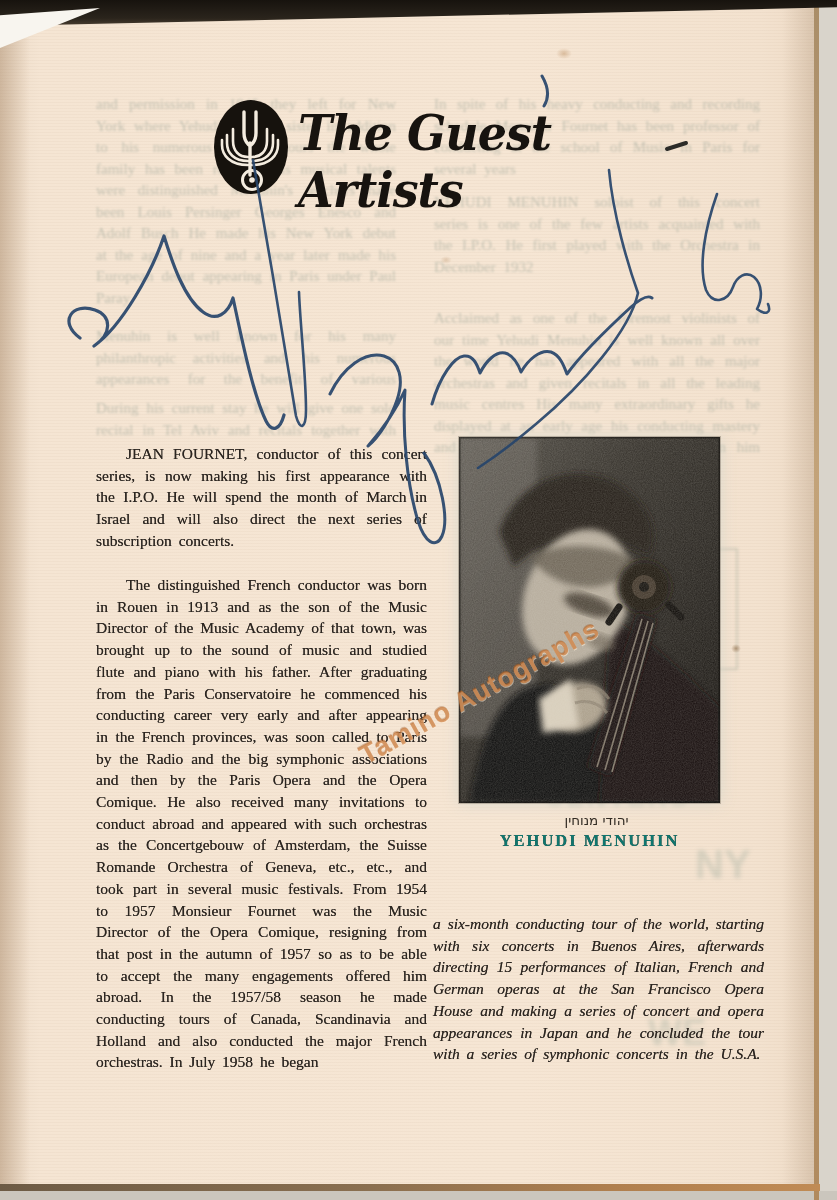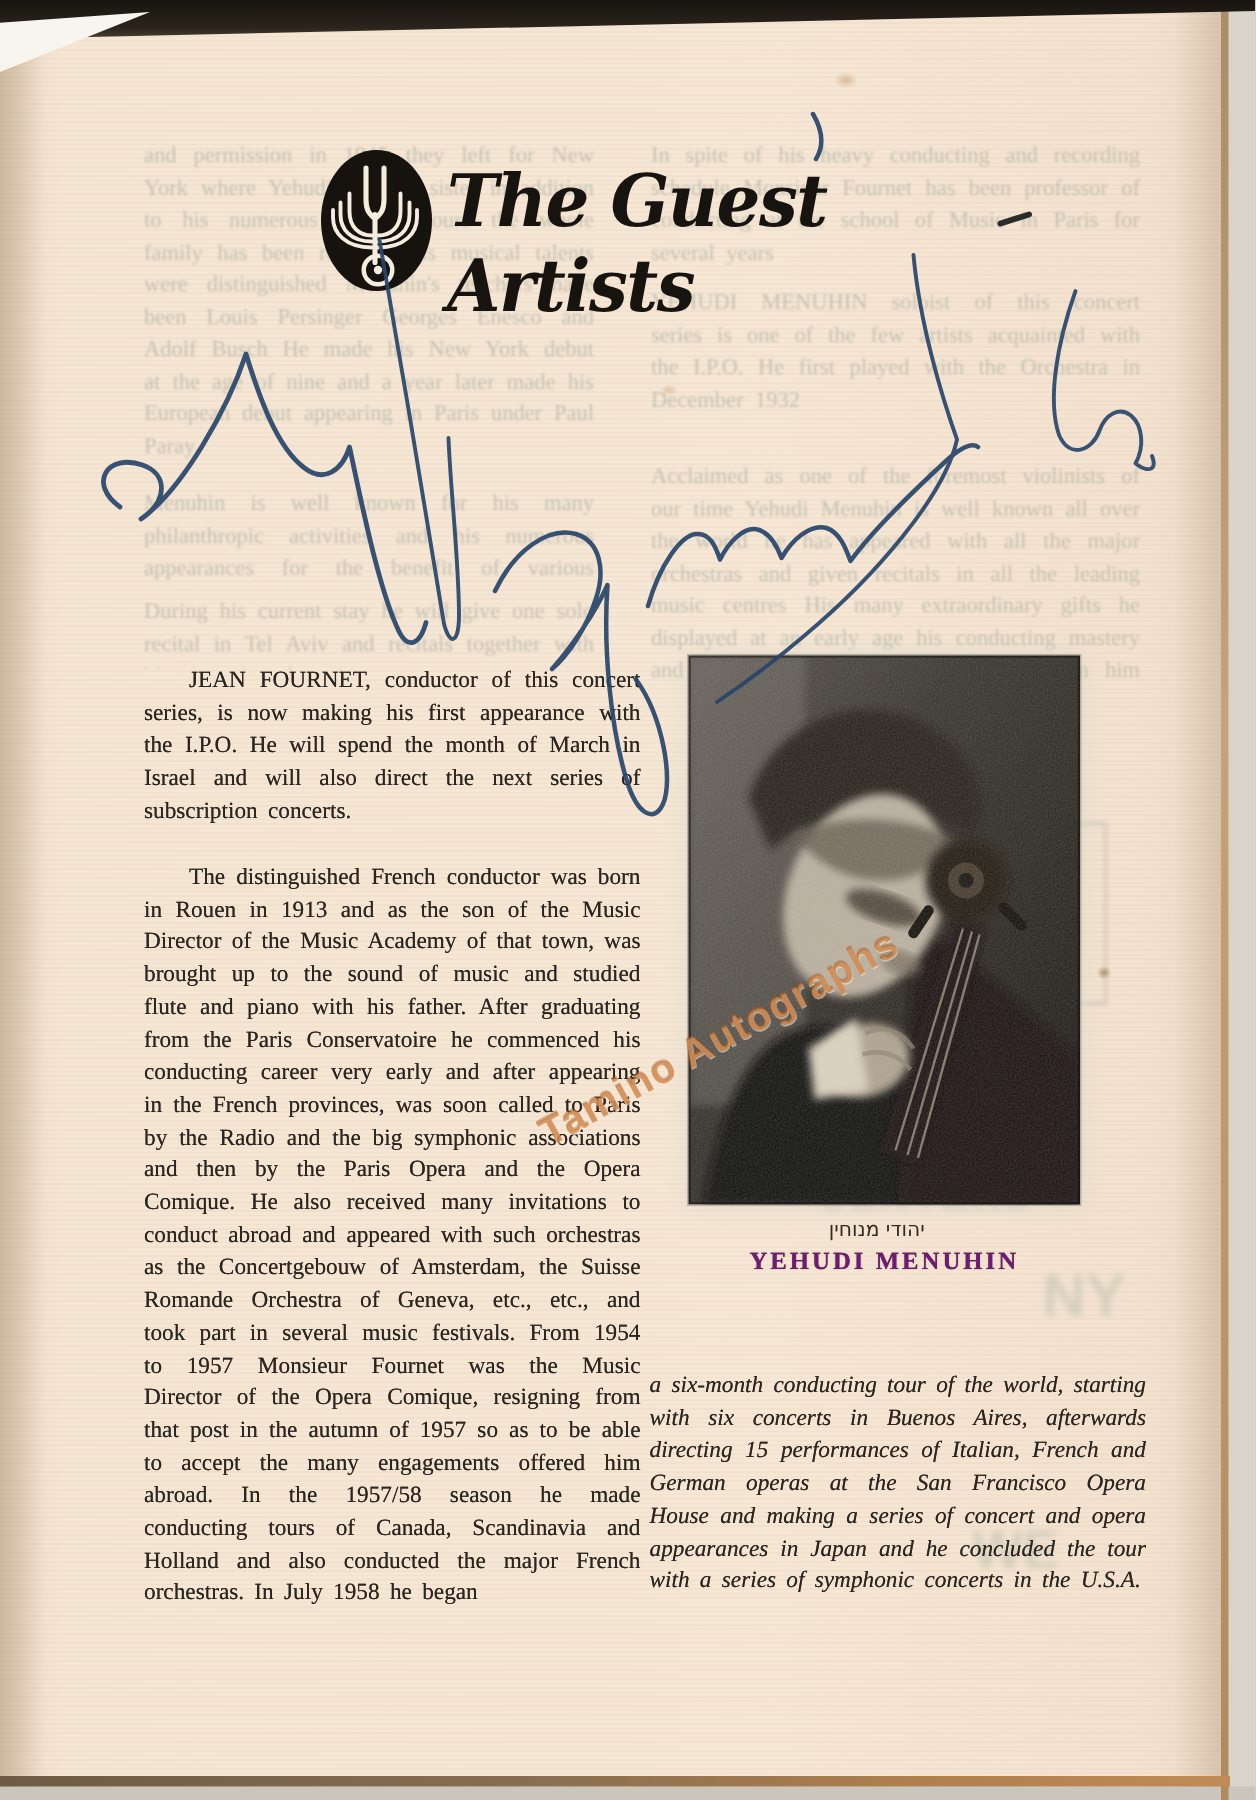--- a/index.html
+++ b/index.html
@@ -53,24 +53,24 @@
   
   .para { position:absolute; width:331px; font-size:15.5px; line-height:21.7px;
     color:#2b2520; text-align:justify; text-indent:30px; z-index:8;
     word-spacing:3px; text-shadow:0 0 .4px rgba(43,37,32,.8); }
   .para.no-indent { text-indent:0; }
 
   
   .photo { position:absolute; left:459px; top:437px; width:261px; height:366px; z-index:7;
     box-shadow:0 0 0 1px rgba(40,30,20,.25), 0 0 14px rgba(210,215,205,.8); }
   .photo svg { display:block; }
-  .caption-heb { position:absolute; left:454px; top:812px; width:261px; text-align:center;
+  .caption-heb { position:absolute; left:466px; top:812px; width:261px; text-align:center;
     font-family:"DejaVu Sans","Liberation Sans",sans-serif; font-size:13.5px; color:#332c24; z-index:8; }
   .caption-en { position:absolute; left:459px; top:831px; width:261px; text-align:center;
-    font-weight:bold; font-size:16.5px; letter-spacing:2px; color:#701a75; z-index:8;
+    font-weight:bold; font-size:16.5px; letter-spacing:2px; color:#0f766e; z-index:8;
     text-shadow:0 0 .5px rgba(36,31,25,.9); }
 
   
   .sig { position:absolute; left:0; top:0; z-index:12; pointer-events:none; }
   .watermark { position:absolute; left:362px; top:742px; z-index:14;
     transform:rotate(-29deg); transform-origin:left center;
     font-family:"Liberation Sans","DejaVu Sans",sans-serif; font-weight:bold; font-size:27px;
     letter-spacing:1px; color:rgba(199,112,44,.62);
     text-shadow:0 1px 0 rgba(255,240,220,.55), 0 -1px 0 rgba(150,80,30,.35); }
 </style>

